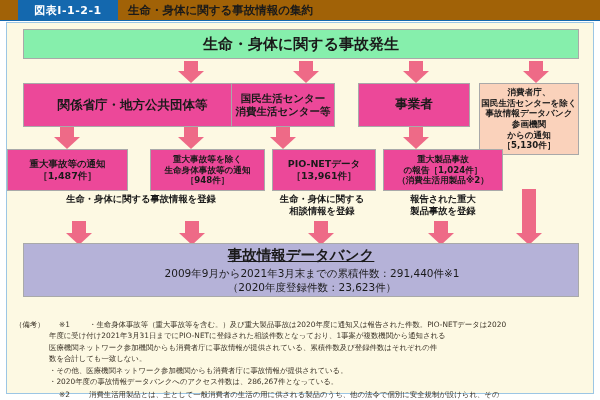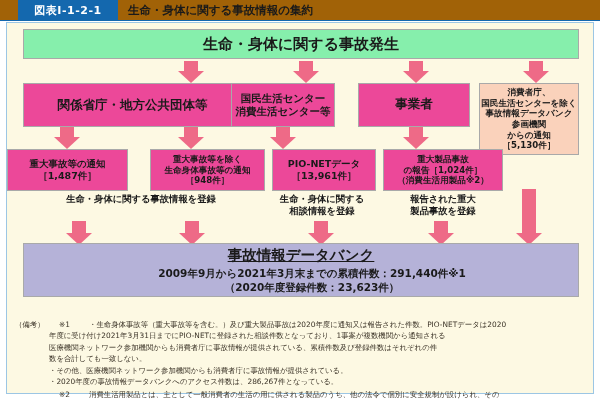--- a/index.html
+++ b/index.html
@@ -31,21 +31,21 @@
   .orange{background:#fad2bb;}
   .purple{background:#b5b2d8;}
 
   .hdr{font-size:15px;font-weight:bold;}
   .b13{font-size:12.5px;font-weight:bold;}
   .b11{font-size:10.5px;font-weight:bold;}
   .b10{font-size:9.5px;font-weight:bold;}
   .b9{font-size:8.6px;font-weight:bold;}
 
   .dbtitle{font-size:14.5px;font-weight:bold;text-decoration:underline;margin-bottom:3px;}
-  .dbline{font-size:10.5px;font-weight:bold;margin-left:22px;}
+  .dbline{font-size:10.5px;font-weight:normal;margin-left:22px;}
 
   
   .arrow{position:absolute;}
   .arrow .shaft{position:absolute;left:50%;transform:translateX(-50%);
     width:14px;background:#ee6a87;top:0;}
   .arrow .head{position:absolute;left:50%;transform:translateX(-50%);
     width:0;height:0;border-left:13px solid transparent;border-right:13px solid transparent;
     border-top:12px solid #ee6a87;}
 
   

